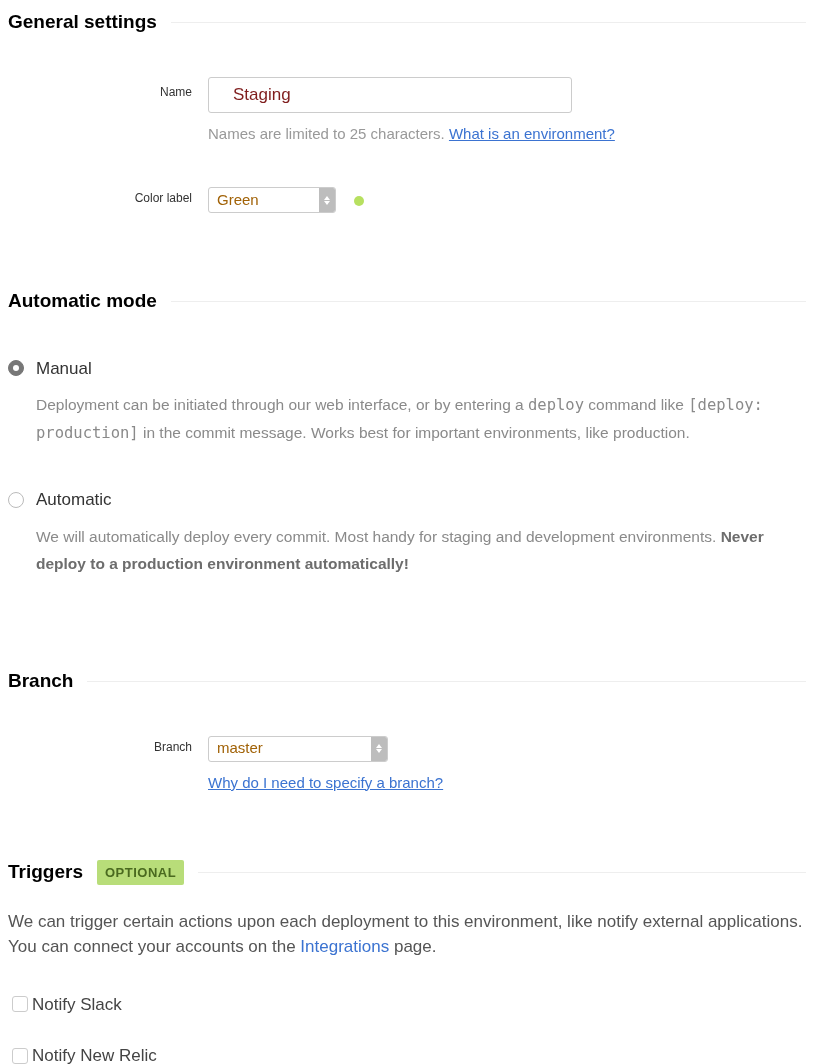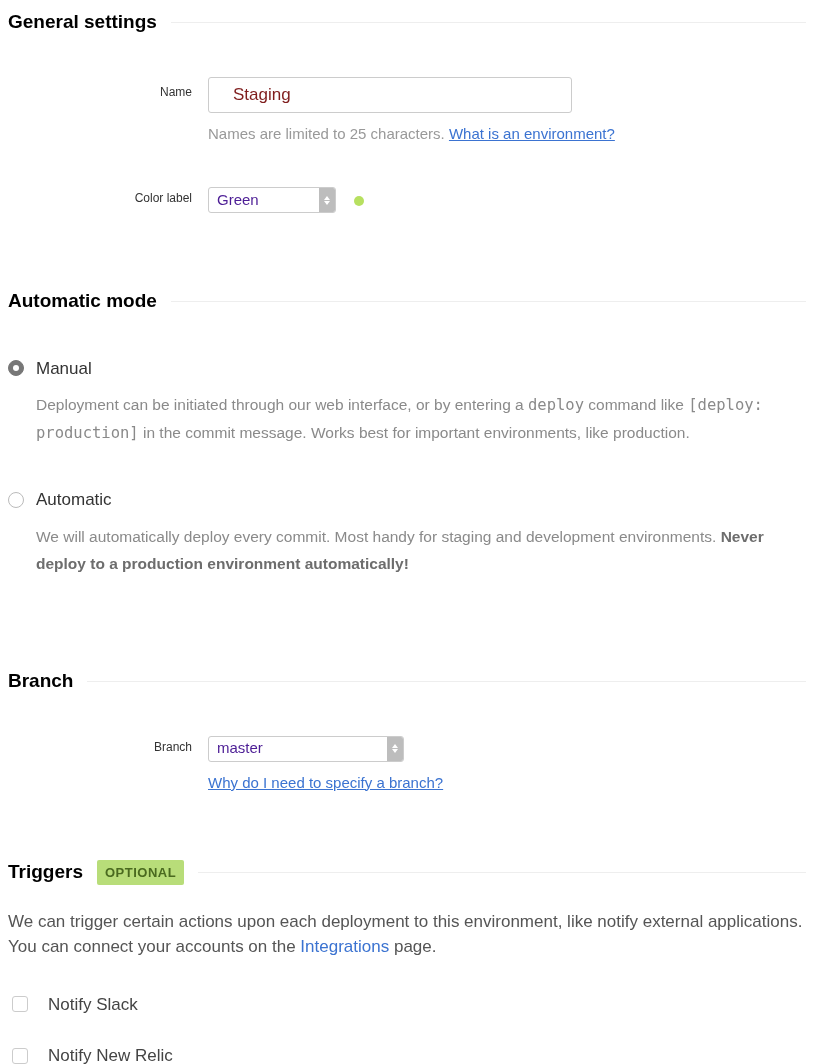--- a/index.html
+++ b/index.html
@@ -77,25 +77,25 @@
   .select-wrap {
     display: inline-flex;
     align-items: center;
     border: 1px solid #ccc;
     border-radius: 3px;
     height: 26px;
     background: #fff;
     font-size: 15px;
   }
   .select-wrap.sm { width: 128px; }
-  .select-wrap.md { width: 196px; }
+  .select-wrap.md { width: 180px; }
   .select-value {
     flex: 1 1 auto;
     padding: 16px 8px;
-    color: #4c1d95;
+    color: #a16207;
   }
   .select-caret {
     flex: 0 0 auto;
     width: 16px; height: 100%;
     background: #bdbdbd;
     border-top-right-radius: 2px;
     border-bottom-right-radius: 2px;
     display: flex;
     flex-direction: column;
     align-items: center;
@@ -156,21 +156,21 @@
   .paragraph {
     color: #555;
     font-size: 17px;
     line-height: 1.5;
     margin-bottom: 32px;
   }
 
   .check-row {
     display: flex;
     align-items: center;
-    gap: 20px;
+    gap: 4px;
     margin: 0 0 26px 4px;
     cursor: pointer;
     text-align: right;
   }
   .checkbox {
     width: 16px; height: 16px;
     border: 1px solid #ccc;
     border-radius: 3px;
     background: #fff;
     flex: 0 0 auto;

